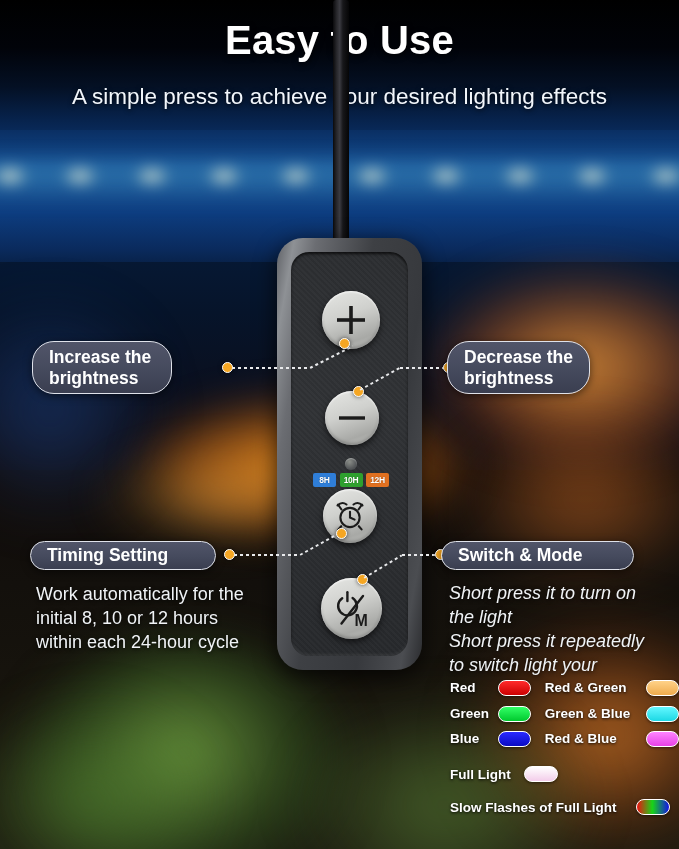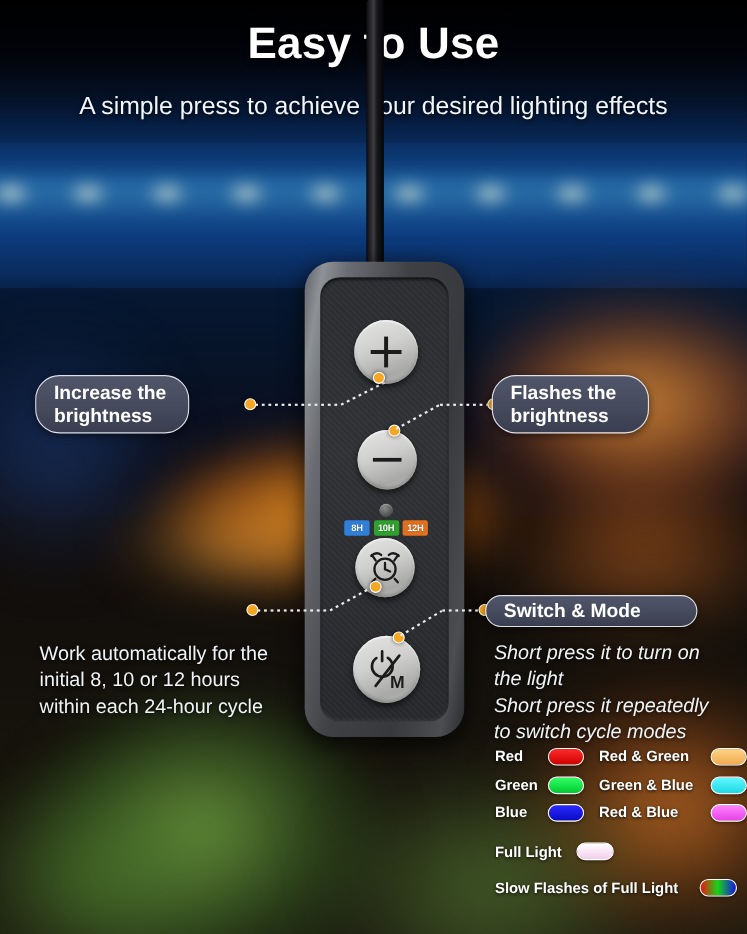--- a/index.html
+++ b/index.html
@@ -292,39 +292,42 @@
 
   <div class="pill pill-2line" style="left:32px;top:341px;width:140px;height:53px;">
     <div>
       <div>Increase the</div>
       <div>brightness</div>
     </div>
   </div>
 
   <div class="pill pill-2line" style="left:447px;top:341px;width:143px;height:53px;">
     <div>
-      <div>Flashes the</div>
+      <div>Decrease the</div>
       <div>brightness</div>
     </div>
   </div>
 
+  <div class="pill pill-1line" style="left:30px;top:541px;width:186px;height:29px;">
+    <span>Timing Setting</span>
+  </div>
   <div class="body-text" style="left:36px;top:582px;width:230px;">
     <div>Work automatically for the</div>
     <div>initial 8, 10 or 12 hours</div>
     <div>within each 24-hour cycle</div>
   </div>
 
   <div class="pill pill-1line" style="left:441px;top:541px;width:193px;height:29px;">
     <span>Switch &amp; Mode</span>
   </div>
   <div class="body-text" style="left:449px;top:581px;width:225px;font-style:italic;">
     <div>Short press it to turn on</div>
     <div>the light</div>
     <div>Short press it repeatedly</div>
-    <div>to switch cycle modes</div>
+    <div>to switch light your</div>
   </div>
 
   <div class="legend">
 
     <div class="legend-row">
       <div class="legend-label lg-colA">Red</div>
       <div class="swatch lg-swA" style="background:linear-gradient(180deg,#ff2b2b,#cc0000);"></div>
       <div class="legend-label lg-colB">Red &amp; Green</div>
       <div class="swatch" style="background:linear-gradient(180deg,#ffd288,#efab4d);"></div>
     </div>

